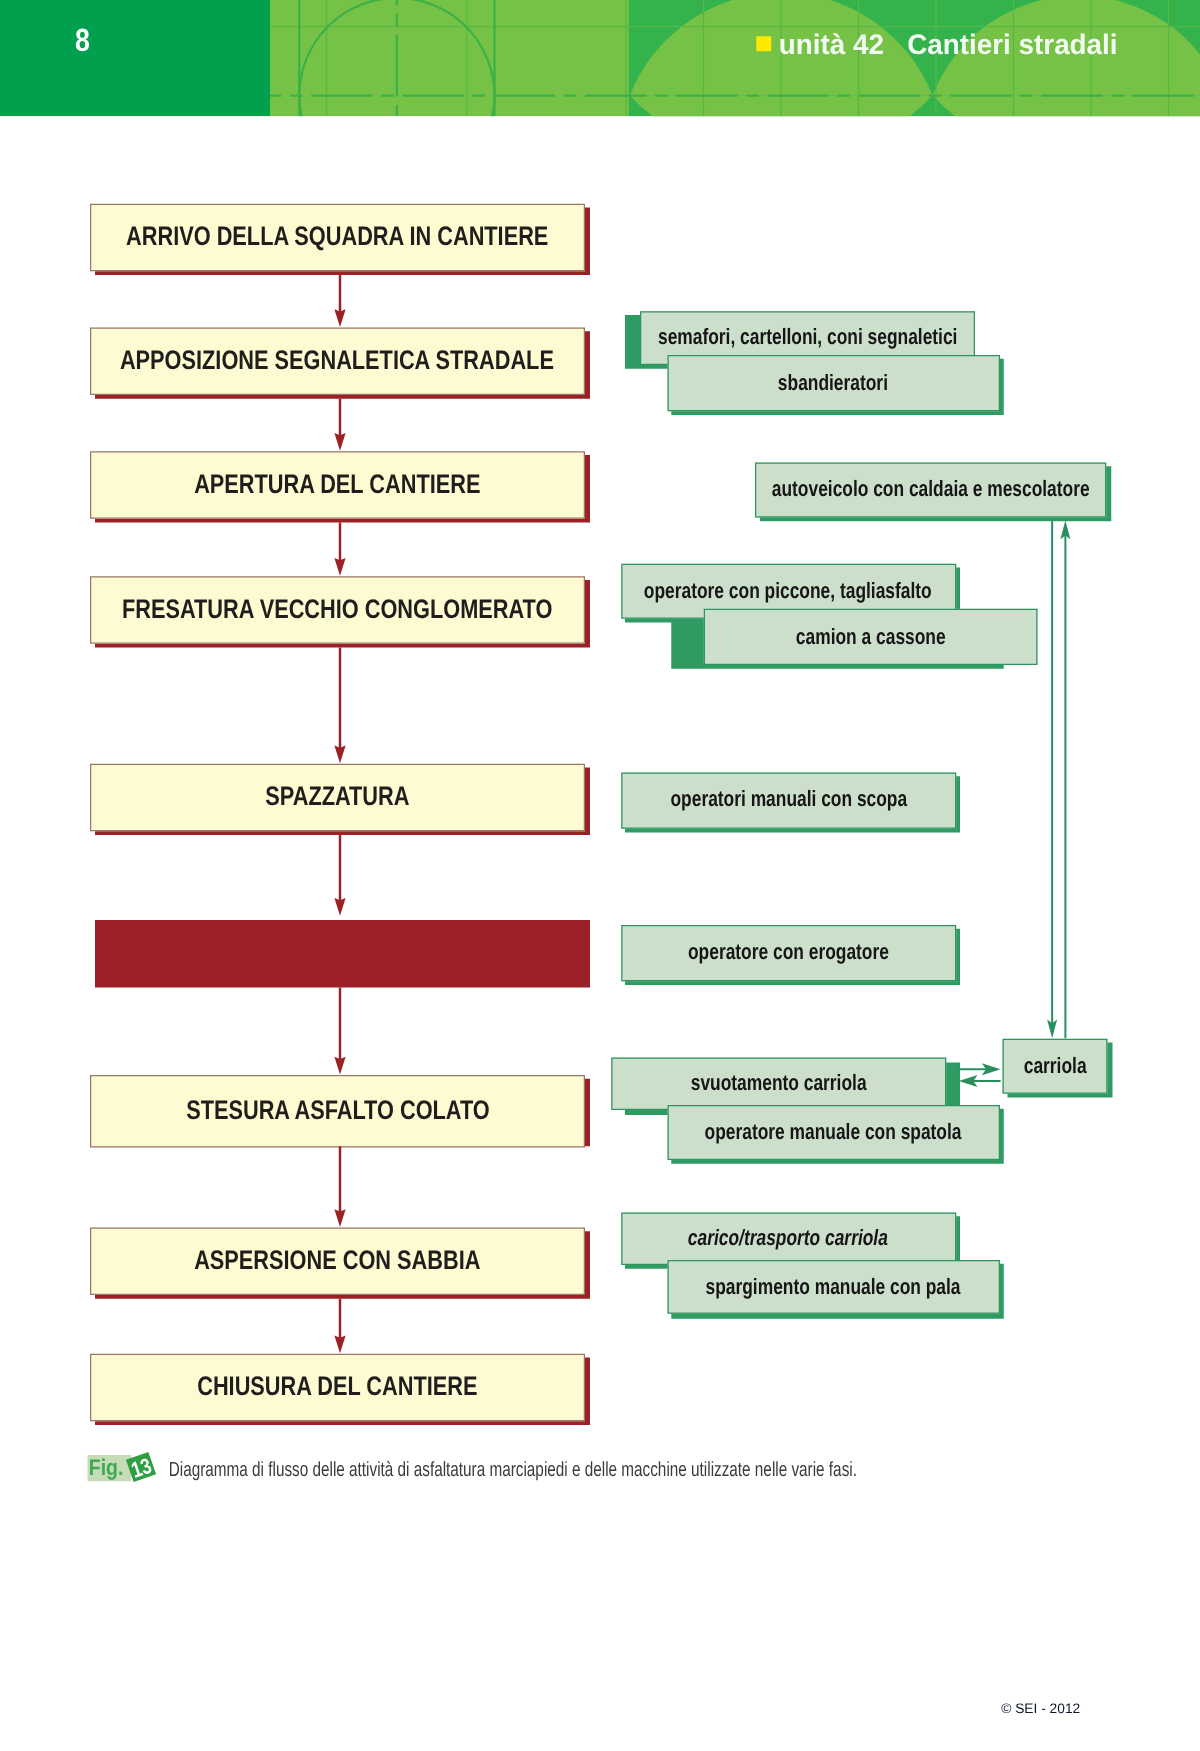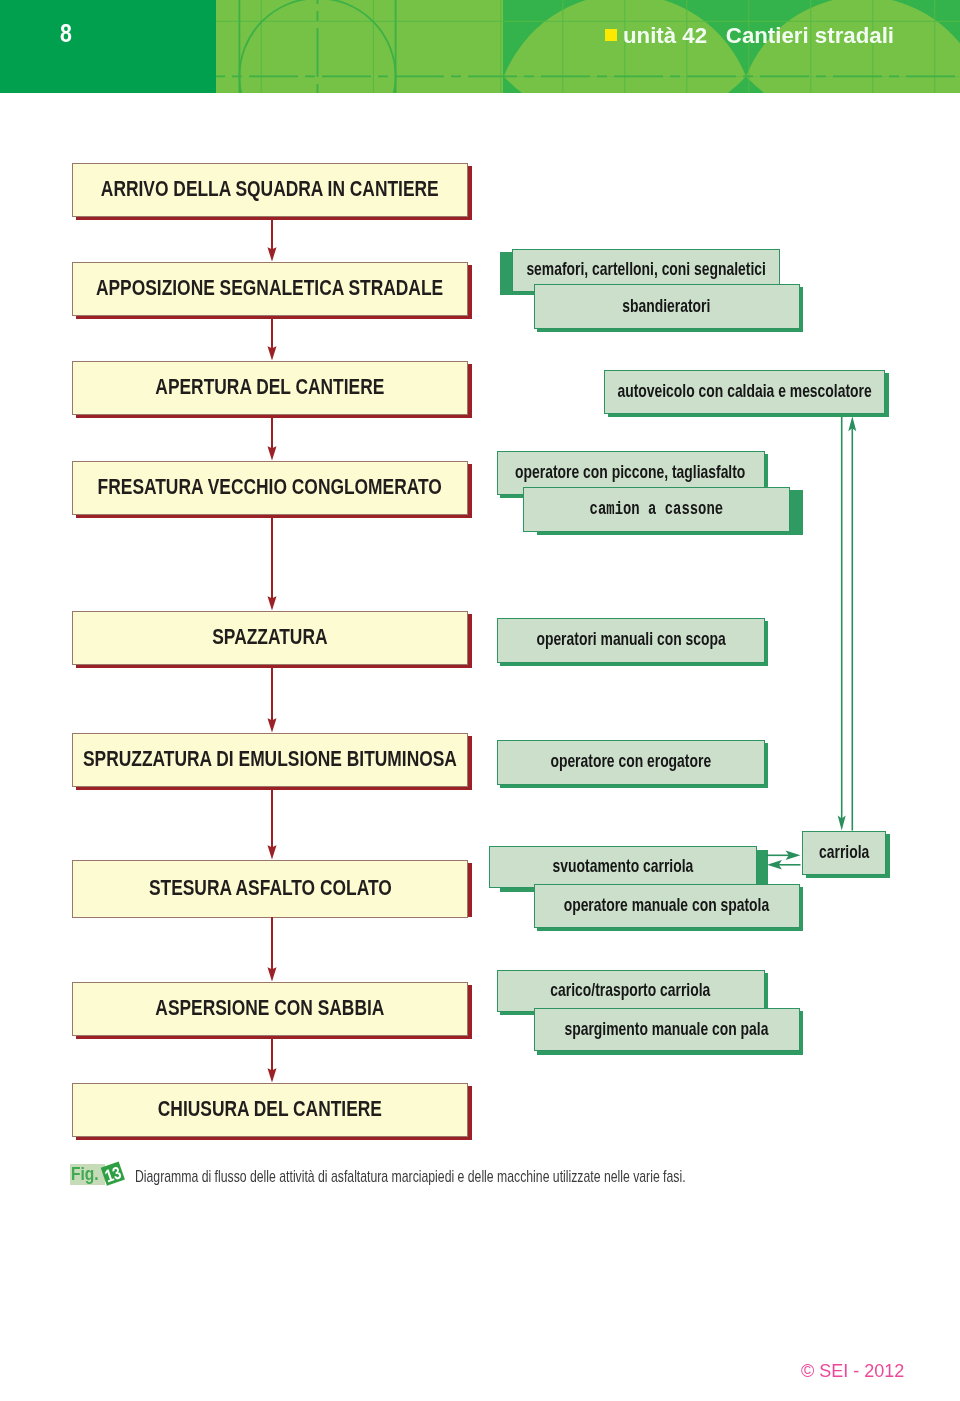--- a/index.html
+++ b/index.html
@@ -33,21 +33,21 @@
 
   svg.arrows{position:absolute;left:0;top:0;width:960px;height:1401px;z-index:6;pointer-events:none;}
 
   
   .fig-chip{position:absolute;left:70px;top:1164px;width:35px;height:20.5px;background:#c6dcb9;}
   .fig-word{position:absolute;left:71.4px;top:1164.9px;color:#40a953;font-weight:bold;font-size:18.1px;
        line-height:1;transform-origin:0 0;transform:scaleX(0.86);}
   .fig-num{position:absolute;left:96px;top:1158px;}
   .caption-text{position:absolute;left:134.6px;top:1167.5px;font-size:16.4px;color:#3b3b3d;white-space:nowrap;
        transform-origin:0 0;transform:scaleX(0.747);line-height:1;}
-  .copyright{position:absolute;left:801px;top:1362px;font-size:18px;color:#ec4899;white-space:nowrap;line-height:1;}
+  .copyright{position:absolute;left:801px;top:1362px;font-size:11px;color:#0f172a;white-space:nowrap;line-height:1;}
 </style>
 </head>
 <body>
 
 <div class="page">
 
   <div id="header">
     <svg width="960" height="93" viewBox="0 0 960 93">
       <defs>
         <clipPath id="hdrClip">
@@ -110,23 +110,20 @@
       </div>
       <div class="lshadow" style="left: 76.2px; top: 464.4px; width: 396px; height: 54px;"></div>
       <div class="lbox" style="left: 72px; top: 461px; width: 396px; height: 54px;">
         <span>FRESATURA VECCHIO CONGLOMERATO</span>
       </div>
       <div class="lshadow" style="left: 76.2px; top: 614.4px; width: 396px; height: 54px;"></div>
       <div class="lbox" style="left: 72px; top: 611px; width: 396px; height: 54px; justify-content: center;">
         <span>SPAZZATURA</span>
       </div>
       <div class="lshadow" style="left: 76.2px; top: 736.4px; width: 396px; height: 54px;"></div>
-      <div class="lbox" style="left: 72px; top: 733px; width: 396px; height: 54px;">
-        <span>SPRUZZATURA DI EMULSIONE BITUMINOSA</span>
-      </div>
       <div class="lshadow" style="left: 76.2px; top: 863.4px; width: 396px; height: 54px;"></div>
       <div class="lbox" style="left: 72px; top: 860px; width: 396px; height: 58px;">
         <span>STESURA ASFALTO COLATO</span>
       </div>
       <div class="lshadow" style="left: 76.2px; top: 985.4px; width: 396px; height: 54px;"></div>
       <div class="lbox" style="left: 72px; top: 982px; width: 396px; height: 54px;">
         <span>ASPERSIONE CON SABBIA</span>
       </div>
       <div class="lshadow" style="left: 76.2px; top: 1086.4px; width: 396px; height: 54px;"></div>
       <div class="lbox" style="left: 72px; top: 1083px; width: 396px; height: 54px;">
@@ -142,21 +139,21 @@
       </div>
       <div class="gshadow" style="left: 607.8px; top: 373.2px; width: 281px; height: 44px;"></div>
       <div class="gbox" style="left: 604.4px; top: 370px; width: 281px; height: 44px;">
         <span>autoveicolo con caldaia e mescolatore</span>
       </div>
       <div class="gshadow" style="left: 499.9px; top: 454.2px; width: 268px; height: 43.5px;"></div>
       <div class="gbox" style="left: 496.5px; top: 451px; width: 268px; height: 43.5px;">
         <span>operatore con piccone, tagliasfalto</span>
       </div>
       <div class="gshadow" style="left: 536.9px; top: 490.2px; width: 266.5px; height: 45px;"></div>
-      <div class="gbox" style="left: 523px; top: 487px; width: 266.5px; height: 45px; font-family: Liberation Mono, monospace;">
+      <div class="gbox" style="left: 563px; top: 487px; width: 266.5px; height: 45px;">
         <span>camion a cassone</span>
       </div>
       <div class="gshadow" style="left: 500.4px; top: 621.2px; width: 268px; height: 44.5px;"></div>
       <div class="gbox" style="left: 497px; top: 618px; width: 268px; height: 44.5px;">
         <span>operatori manuali con scopa</span>
       </div>
       <div class="gshadow" style="left: 500px; top: 743.2px; width: 268px; height: 44.5px;"></div>
       <div class="gbox" style="left: 496.6px; top: 740px; width: 268px; height: 44.5px;">
         <span>operatore con erogatore</span>
       </div>
@@ -166,21 +163,21 @@
       </div>
       <div class="gshadow" style="left: 536.9px; top: 887.2px; width: 266.5px; height: 43.5px;"></div>
       <div class="gbox" style="left: 533.5px; top: 884px; width: 266.5px; height: 43.5px;">
         <span>operatore manuale con spatola</span>
       </div>
       <div class="gshadow" style="left: 805.7px; top: 834.4px; width: 84px; height: 43.8px;"></div>
       <div class="gbox" style="left: 802.3px; top: 831.2px; width: 84px; height: 43.8px;">
         <span>carriola</span>
       </div>
       <div class="gshadow" style="left: 499.9px; top: 972.9px; width: 268px; height: 42.5px;"></div>
-      <div class="gbox" style="left: 496.5px; top: 969.7px; width: 268px; height: 42.5px;">
+      <div class="gbox" style="left: 496.5px; top: 969.7px; width: 268px; height: 42.5px; font-style: italic;">
         <span>carico/trasporto carriola</span>
       </div>
       <div class="gshadow" style="left: 536.9px; top: 1010.9px; width: 266.5px; height: 43.8px;"></div>
       <div class="gbox" style="left: 533.5px; top: 1007.7px; width: 266.5px; height: 43.8px;">
         <span>spargimento manuale con pala</span>
       </div>
     </div>
   <svg class="arrows" viewBox="0 0 960 1401">
     <g id="redArrows" stroke="#9c2126" fill="#9c2126" stroke-width="1.6">
         <line x1="272" y1="220" x2="272" y2="257.5" stroke-width="2"></line>

